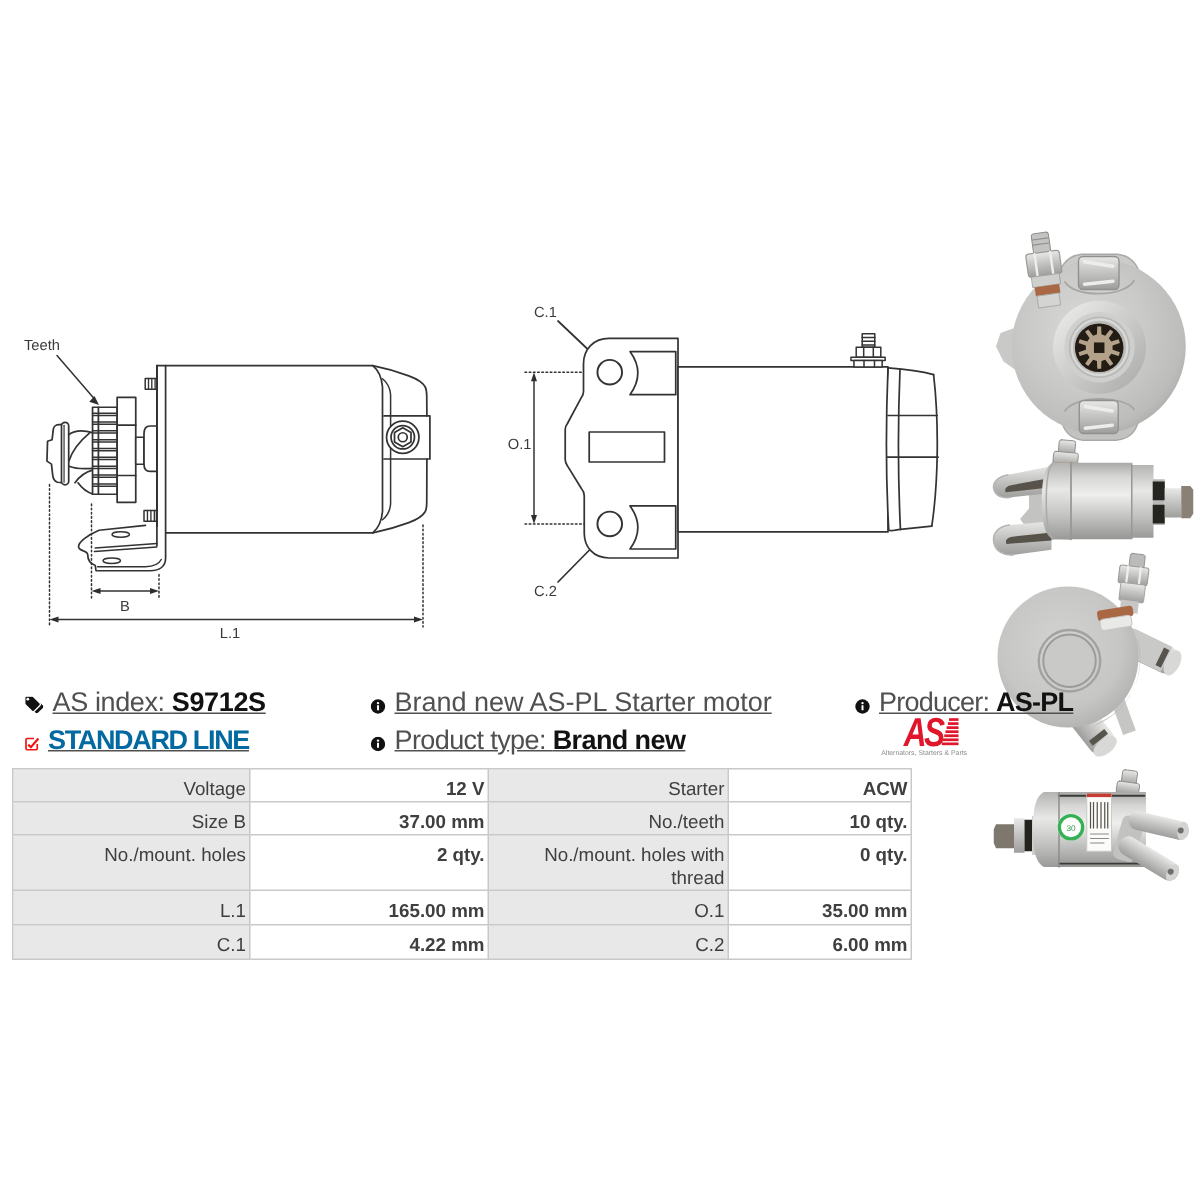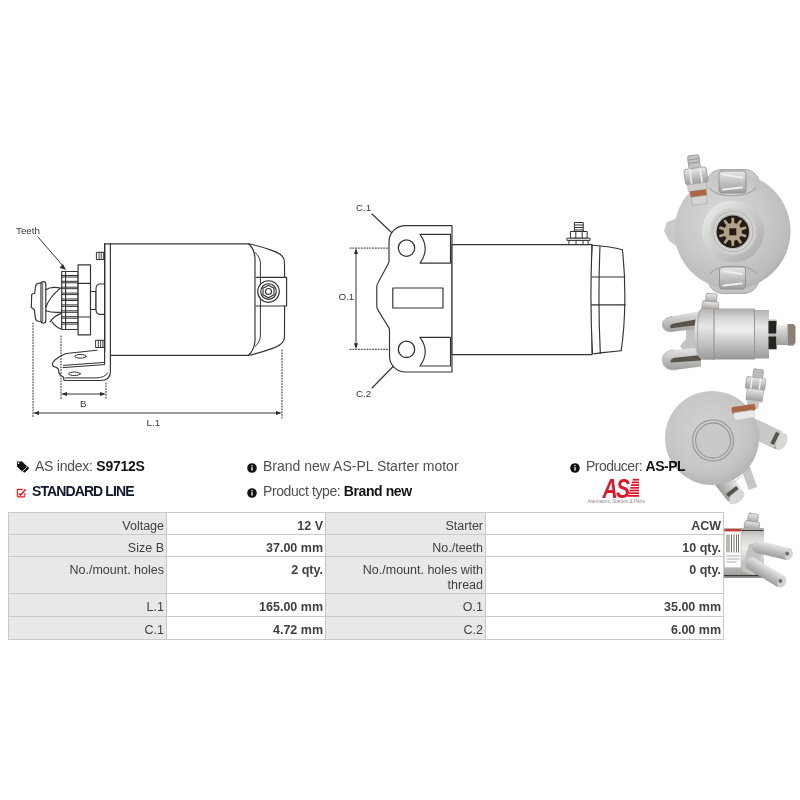--- a/index.html
+++ b/index.html
@@ -1,22 +1,22 @@
 <!DOCTYPE html>
 <html><head>
 <meta charset="utf-8">
 <style>
   html,body{margin:0;padding:0;}
   body{width:800px;height:800px;background:#fff;font-family:"Liberation Sans",sans-serif;position:relative;overflow:hidden;}
   .abs{position:absolute;}
-  .info{font-size:14px;color:#505050;white-space:nowrap;}
+  .info{font-size:18px;color:#505050;white-space:nowrap;text-decoration:underline;}
   .info b{color:#121212;}
   .info svg{vertical-align:-2px;margin-right:6px;}
-  .red{color:#0f172a;font-weight:bold;}
-  table.spec{border-collapse:collapse;table-layout:fixed;width:716px;font-size:12.5px;color:#3f3f3f;}
+  .red{color:#0369a1;font-weight:bold;}
+  table.spec{border-collapse:collapse;table-layout:fixed;width:600px;font-size:12.5px;color:#3f3f3f;}
   table.spec td{border:1px solid #c9c9c9;padding:6px 2px 0px 5px;text-align:right;vertical-align:top;line-height:15px;}
   tr.t td{padding-bottom:1px;}
   td.lab{background:#e8e8e8;}
   td.val{background:#fff;font-weight:bold;}
 </style>
 </head>
 <body>
 
 <svg class="abs" style="left:0;top:0;" width="800" height="800" viewBox="0 0 800 800" fill="none" stroke-linecap="round" stroke-linejoin="round">
 <g stroke="#333333" stroke-width="1.15" fill="none">
@@ -429,18 +429,18 @@
         <td class="val">0 qty.</td>
       </tr>
   <tr class="t">
         <td class="lab">L.1</td>
         <td class="val">165.00 mm</td>
         <td class="lab">O.1</td>
         <td class="val">35.00 mm</td>
       </tr>
   <tr class="t">
         <td class="lab">C.1</td>
-        <td class="val">4.72 mm</td>
+        <td class="val">4.22 mm</td>
         <td class="lab">C.2</td>
         <td class="val">6.00 mm</td>
       </tr>
 </tbody>
   </table>
 
 </body></html>

